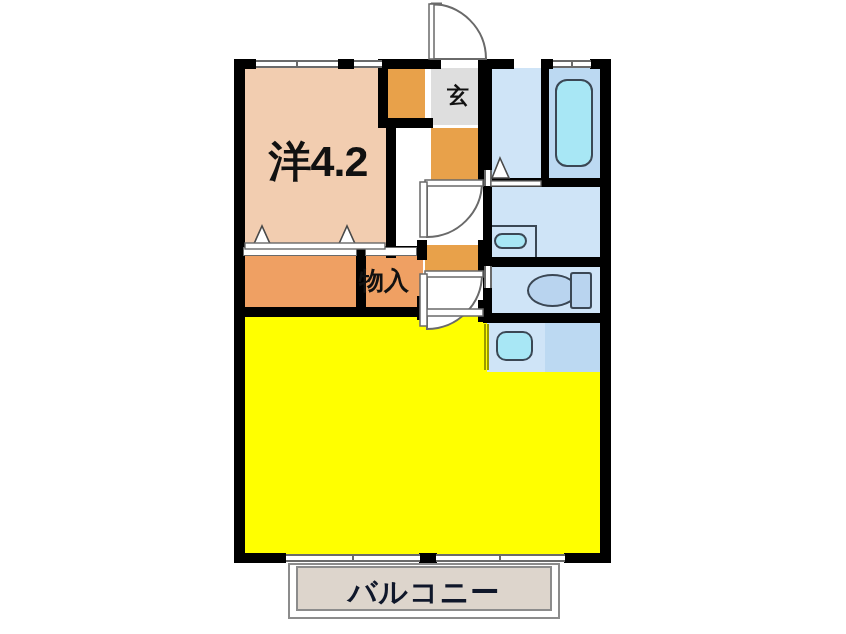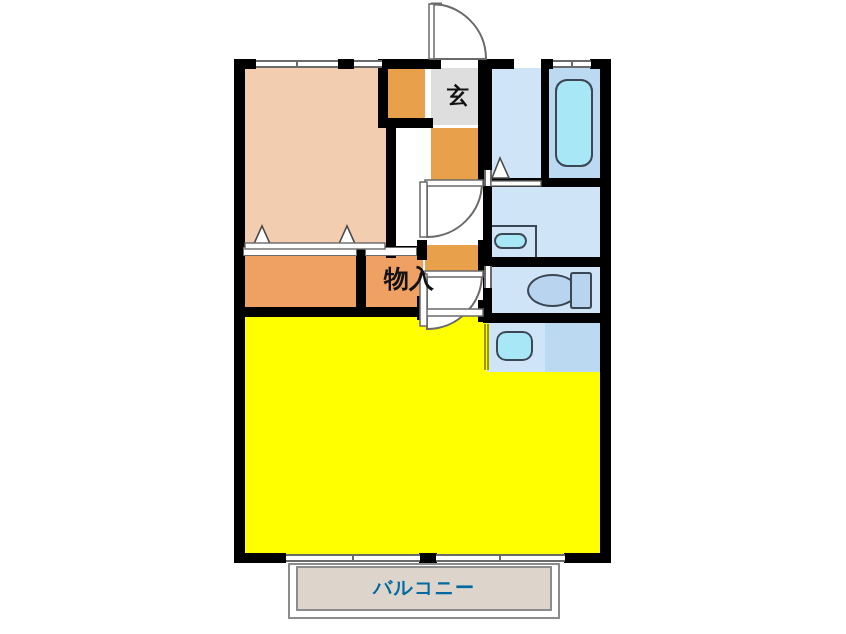--- a/index.html
+++ b/index.html
@@ -41,21 +41,21 @@
     white-space: nowrap;
     line-height: 1;
     text-align: center;
     user-select: none;
   }
   .label-washitsu { font-size: 43px; letter-spacing: -1px; }
   .label-ldk      { font-size: 48px; letter-spacing: 0px; }
   .label-cl       { font-size: 25px; }
   .label-mono     { font-size: 25px; }
   .label-genkan   { font-size: 22px; }
-  .label-balcony  { font-size: 19px; letter-spacing: 1px; color:#0369a1; font-weight:700;}
+  .label-balcony  { font-size: 29px; letter-spacing: 1px; color:#0f172a; font-weight:700;}
 
   
   .fixture {
     position: absolute;
     box-sizing: border-box;
     border: 2px solid #3b4754;
   }
   .bathtub {
     background: #a8e7f5;
     border-radius: 12px;
@@ -270,22 +270,23 @@
 
     <path d="M 492 178 L 500 158 L 509 178 Z" fill="#ffffff" stroke="#4a4a4a" stroke-width="1.6"></path>
 
     <rect x="491" y="181" width="50" height="5" fill="#ffffff" stroke="#6a6a6a" stroke-width="1.3"></rect>
 
   </svg>
 
   <div class="balcony-outer" style="left:288px; top:563px; width:272px; height:56px;"></div>
   <div class="balcony-inner" style="left:296px; top:566px; width:256px; height:45px;"></div>
 
-
-
-
-  <div class="label label-mono" style="left:378px; top:268px; width:62px;font-family:Liberation Mono, monospace;">物入</div>
+  <div class="label label-washitsu" style="left:243px; top:140px; width:150px;">洋4.2</div>
+
+
+
+  <div class="label label-mono" style="left:353px; top:268px; width:62px;">物入</div>
 
   <div class="label label-genkan" style="left:431px; top:85px; width:54px;">玄</div>
 
   <div class="label label-balcony" style="left:296px; top:578px; width:256px;">バルコニー</div>
 
 </div>
 
 </body></html>

